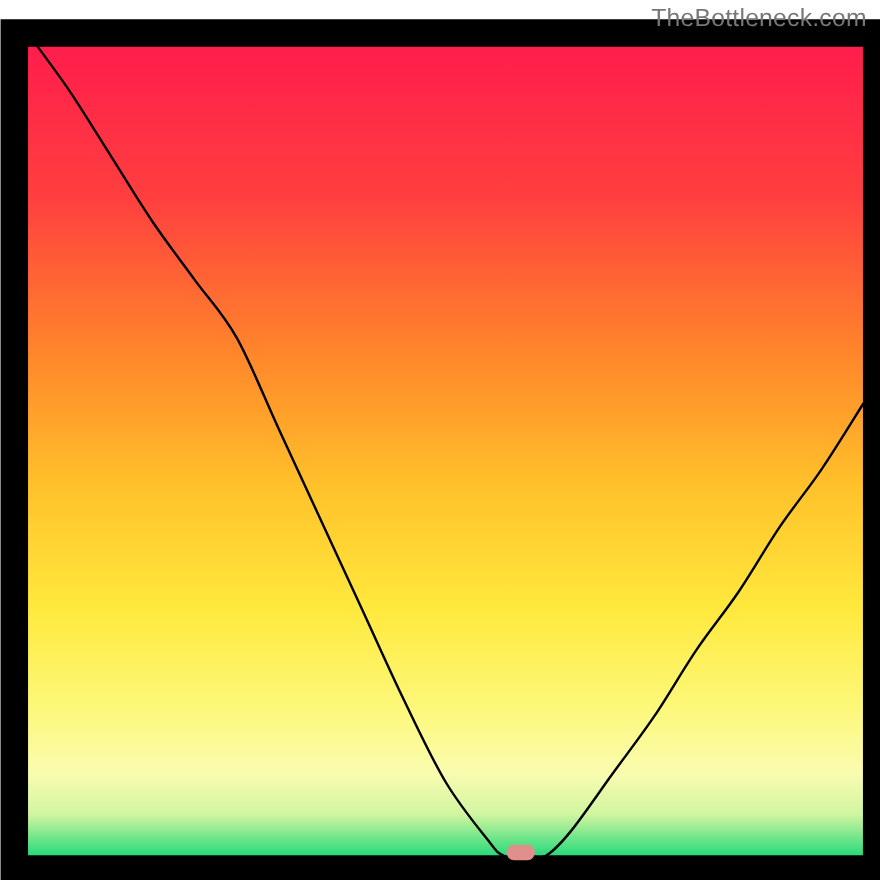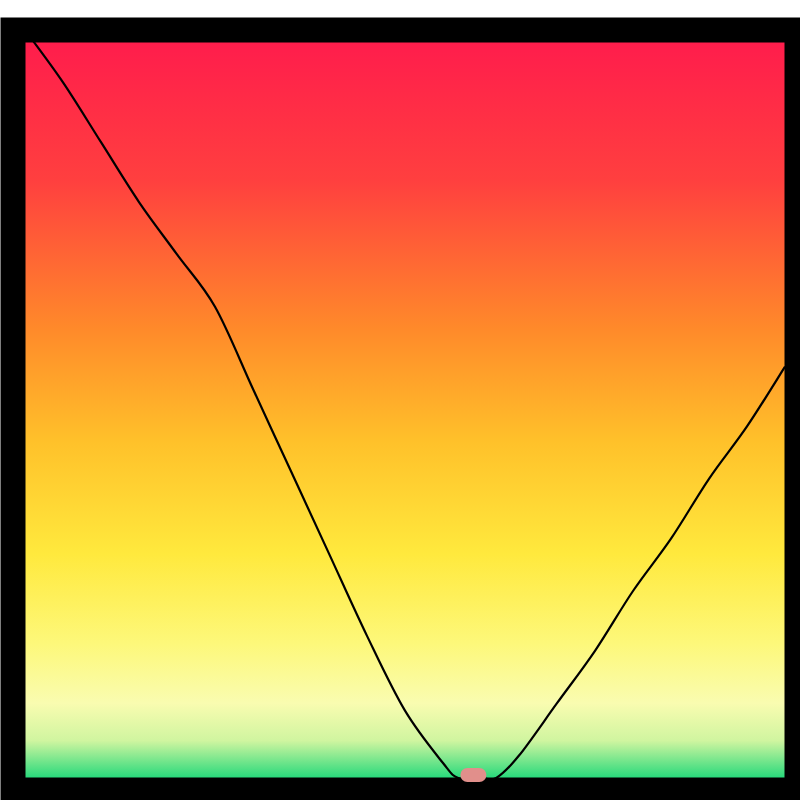--- a/index.html
+++ b/index.html
@@ -30,20 +30,21 @@
     display: block;
     position: absolute;
     top: 0;
     left: 0;
   }
 </style>
 </head>
 <body>
 
 <div class="wrap">
+  <div class="watermark">TheBottleneck.com</div>
   <svg viewBox="0 0 800 800" width="800" height="800">
       <defs>
         <linearGradient id="bg" x1="0" y1="0" x2="0" y2="1">
           <stop offset="0%" stop-color="#ff1a4d"></stop>
           <stop offset="20%" stop-color="#ff3f3f"></stop>
           <stop offset="40%" stop-color="#ff8a2a"></stop>
           <stop offset="55%" stop-color="#ffc12a"></stop>
           <stop offset="70%" stop-color="#ffe93d"></stop>
           <stop offset="82%" stop-color="#fdf87a"></stop>
           <stop offset="90%" stop-color="#f9fcb0"></stop>

